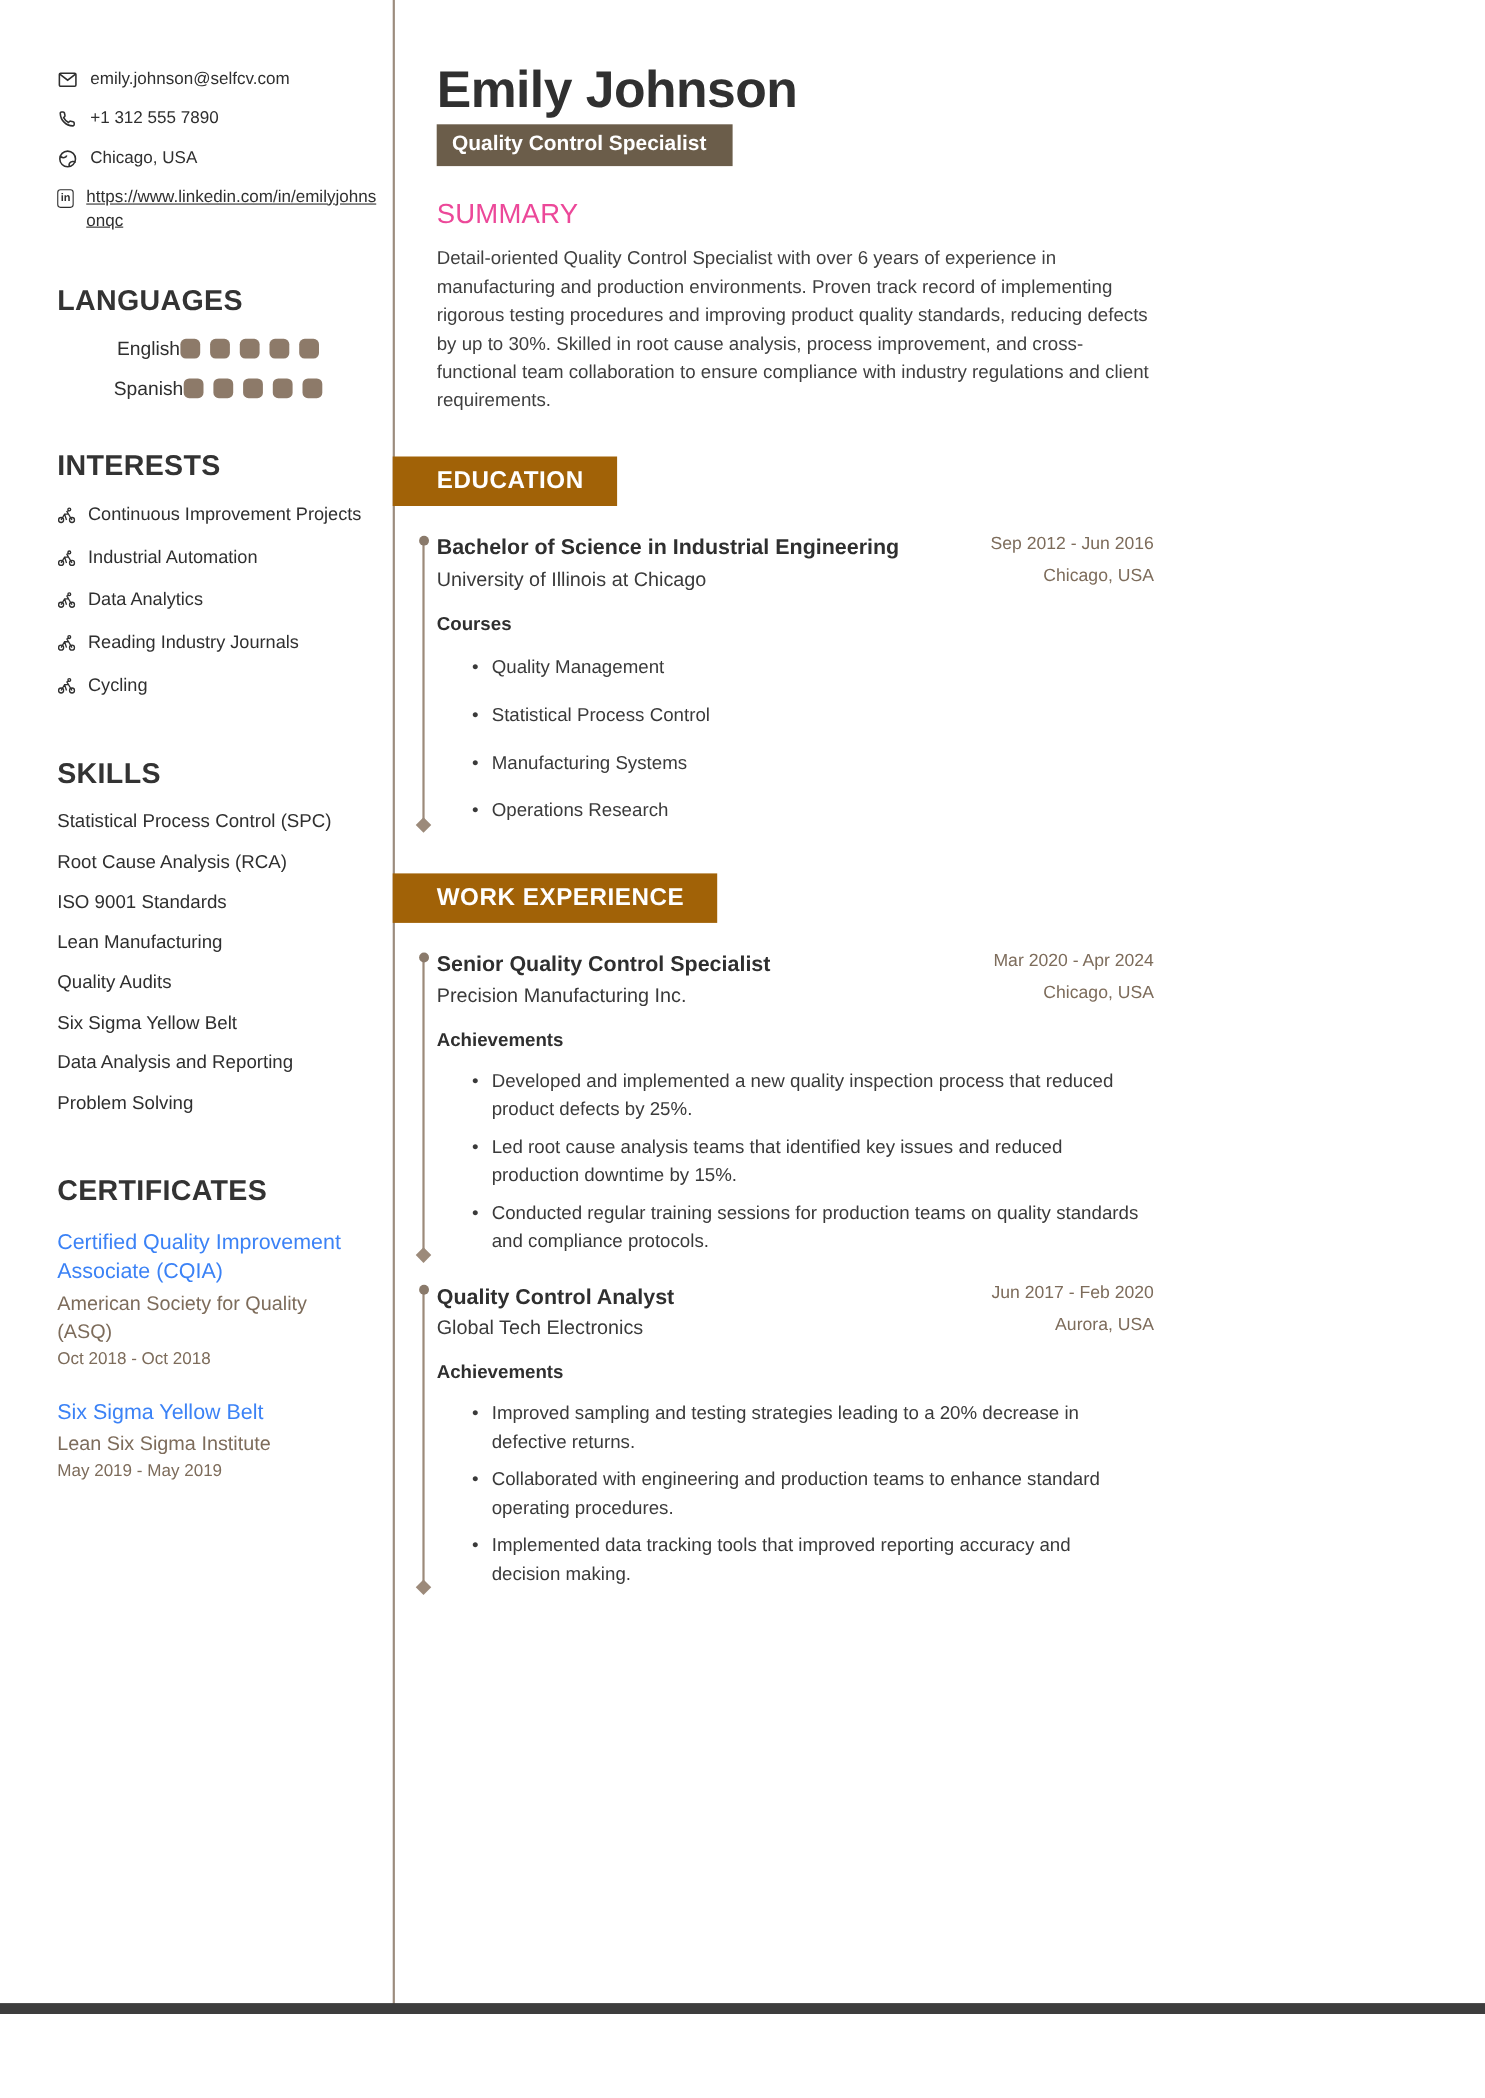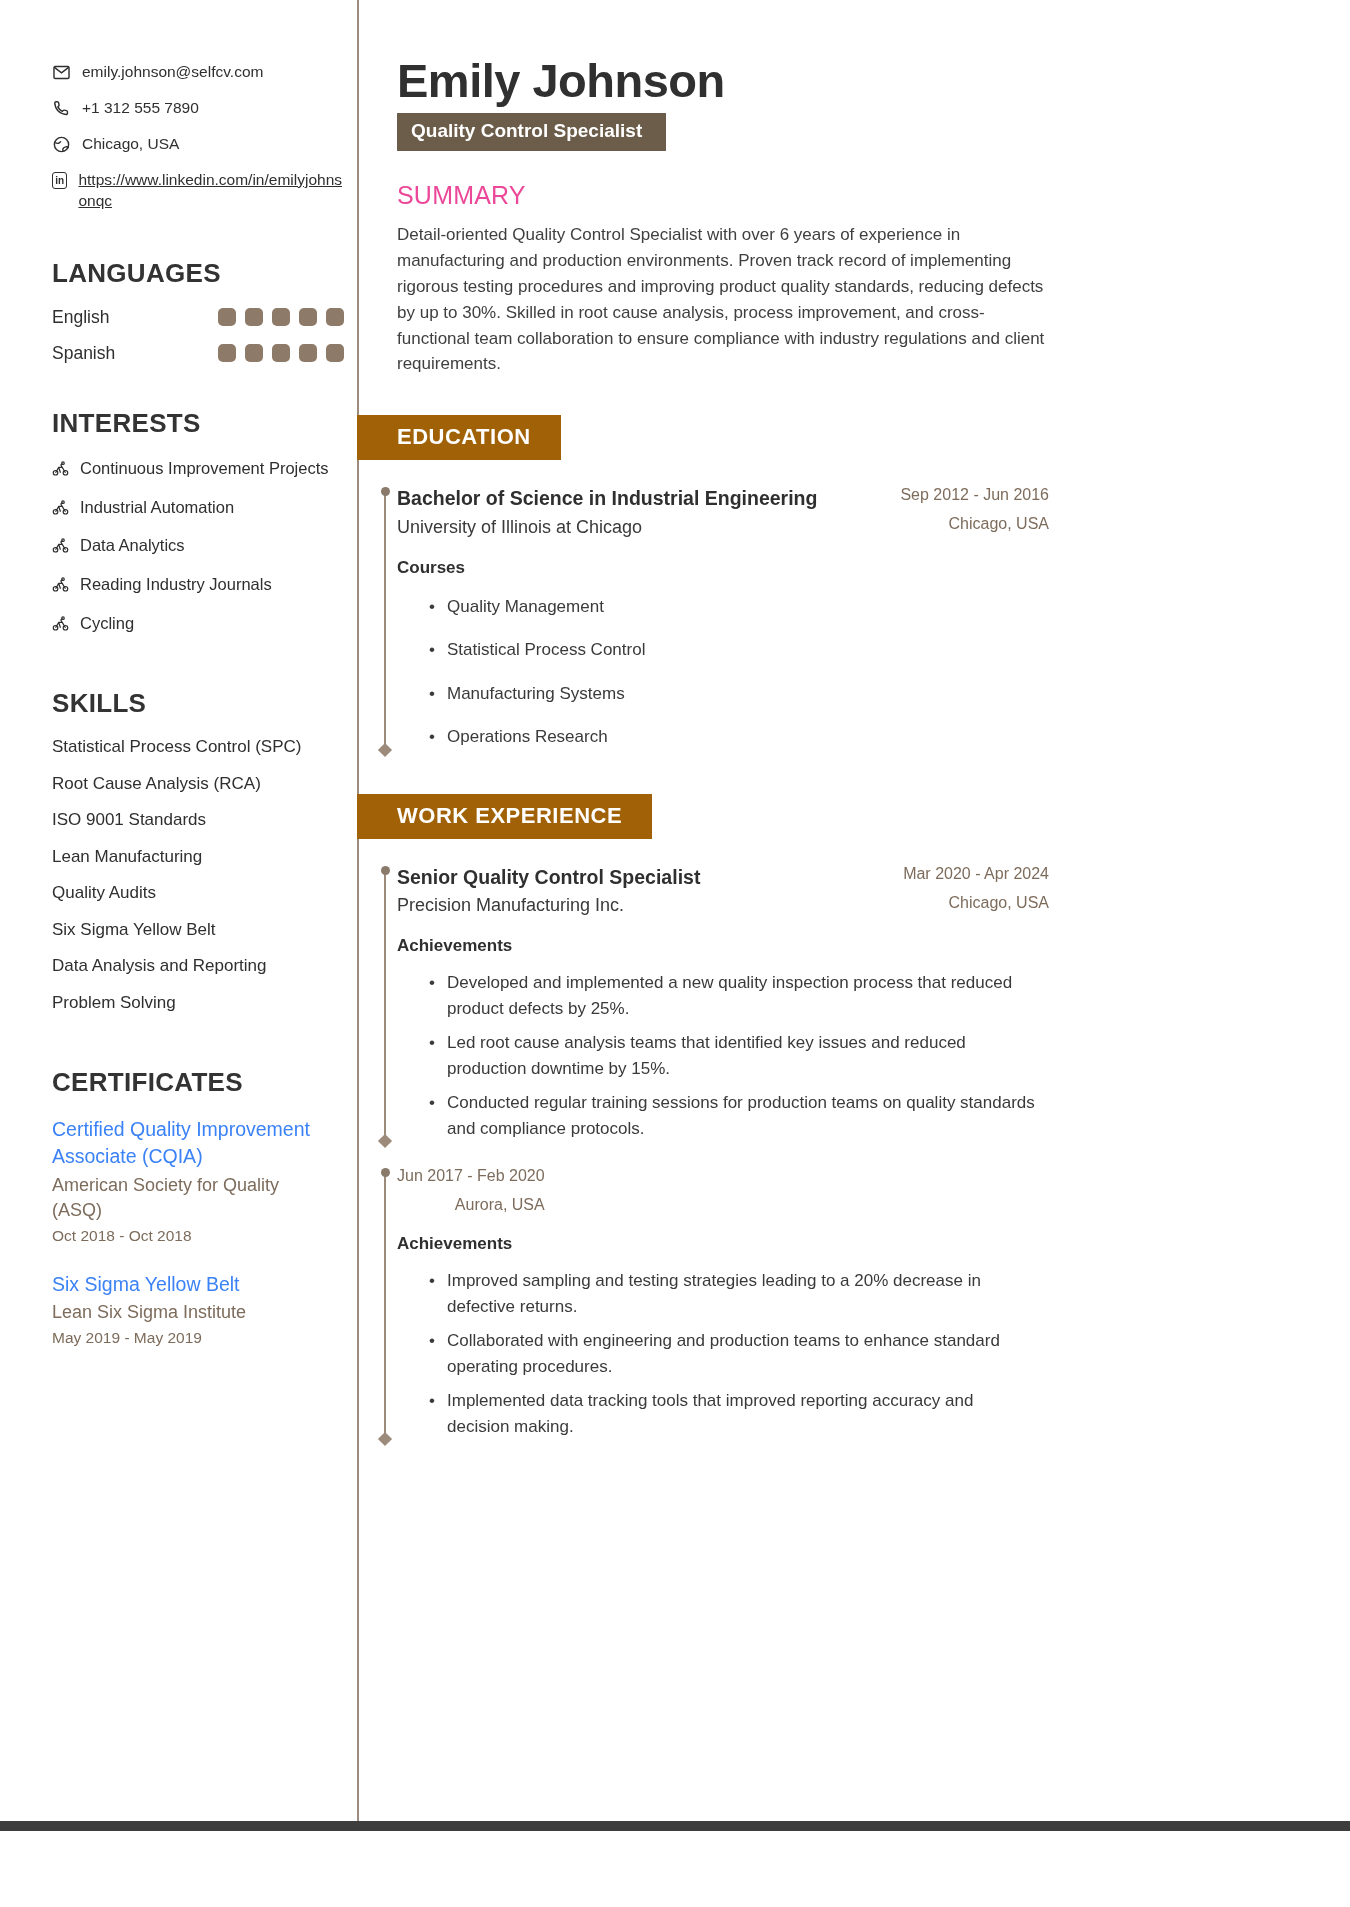--- a/index.html
+++ b/index.html
@@ -47,21 +47,21 @@
     width: 17px; height: 17px; border: 1.6px solid #2f2f2f; border-radius: 3px;
     font-size: 10px; font-weight: 700; color: #2f2f2f; margin-top: 2px;
   }
 
   .side-title {
     font-size: 26px; font-weight: 800; letter-spacing: 0.3px;
     color: #333333; margin-bottom: 18px;
   }
   .sec-languages { margin-top: 46px; }
   .lang-row {
-    display: flex; align-items: center; justify-content: space-between;
+    display: flex; align-items: center; justify-content: center;
     margin-bottom: 15px; font-size: 17.5px; color: #2f2f2f;
   }
   .dots { display: flex; gap: 9px; }
   .dot { width: 18px; height: 18px; border-radius: 5px; background: #8d7a69; }
 
   .sec-interests { margin-top: 44px; }
   .interest-row {
     display: flex; align-items: flex-start; gap: 11px;
     font-size: 16.5px; line-height: 1.45; color: #2f2f2f;
     margin-bottom: 15px;
@@ -356,20 +356,24 @@
           <div class="bullet-item">Conducted regular training sessions for production teams on quality standards and compliance protocols.</div>
         </div>
       </div>
 
       <div class="entry">
         <div class="tl-line"></div>
         <div class="tl-dot"></div>
         <div class="tl-diamond"></div>
 
         <div class="entry-head">
+          <div class="entry-left">
+            <div class="entry-title">Quality Control Analyst</div>
+            <div class="entry-sub">Global Tech Electronics</div>
+          </div>
           <div class="entry-right">
             <div class="entry-dates">Jun 2017 - Feb 2020</div>
             <div class="entry-loc">Aurora, USA</div>
           </div>
         </div>
 
         <div class="sub-label">Achievements</div>
         <div class="ach-list">
           <div class="bullet-item">Improved sampling and testing strategies leading to a 20% decrease in defective returns.</div>
           <div class="bullet-item">Collaborated with engineering and production teams to enhance standard operating procedures.</div>

